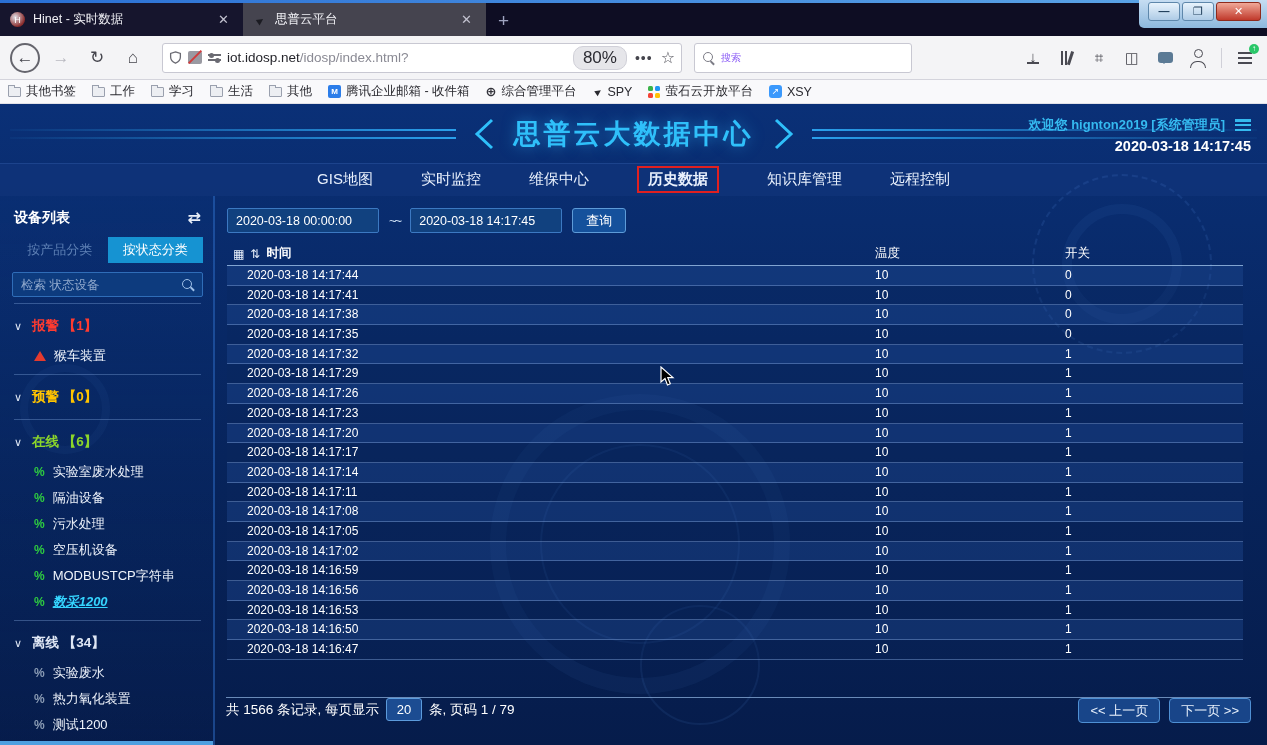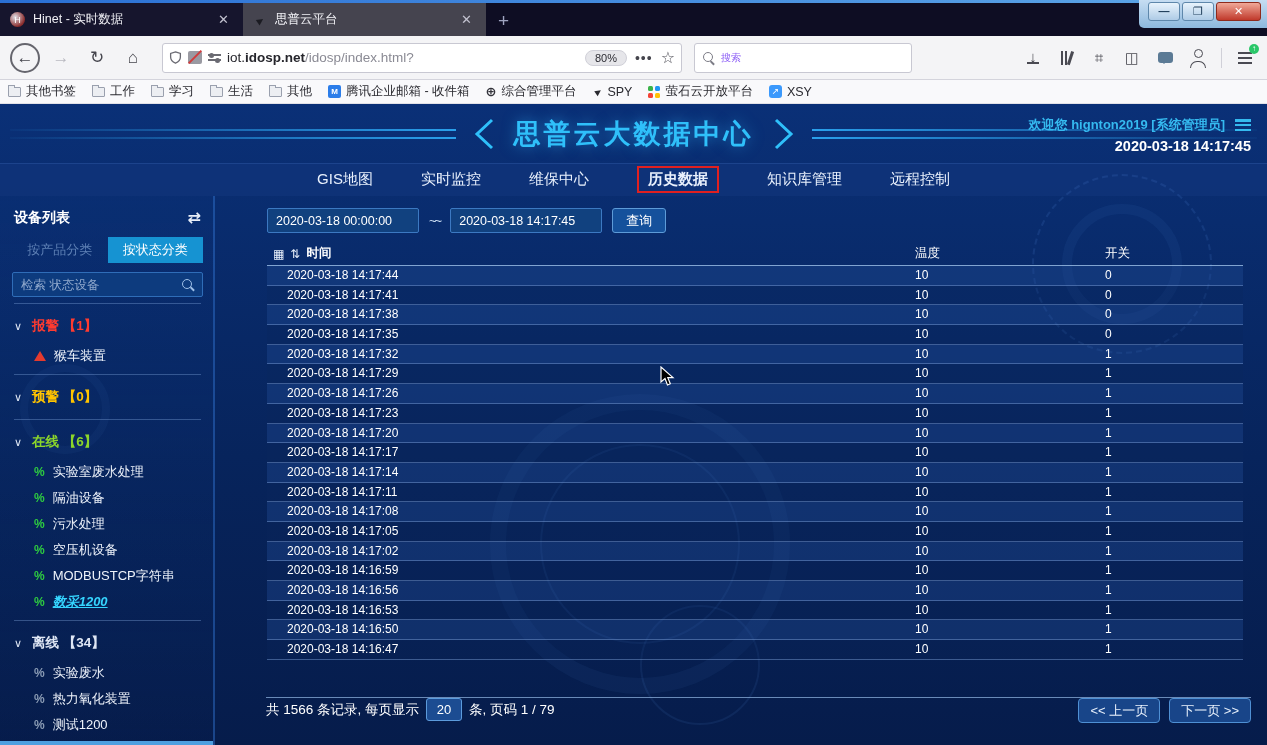--- a/index.html
+++ b/index.html
@@ -35,22 +35,22 @@
   .urlbar { width:520px; height:30px; background:#fff; border:1px solid #c8c8d2; border-radius:3px;
     display:flex; align-items:center; padding:0 6px; gap:6px; margin-left:8px; }
   .shield { width:13px; height:15px; flex:none; }
   .plug { position:relative; width:14px; height:13px; background:#9a9aa2; border-radius:2px; flex:none; }
   .plug::after { content:''; position:absolute; left:-2px; top:5px; width:18px; height:2px; background:#d23b3b; transform:rotate(-45deg); }
   .perm { width:13px; flex:none; }
   .perm i { display:block; height:2px; background:#6a6a72; margin:3px 0; position:relative; }
   .perm i::after { content:''; position:absolute; top:-1.5px; width:5px; height:5px; border-radius:50%; background:#6a6a72; }
   .perm i:nth-child(1)::after { left:1px; } .perm i:nth-child(2)::after { right:1px; }
   .urltext { flex:1; font-size:13.5px; color:#26262c; white-space:nowrap; overflow:hidden; }
-  .urltext .dom { font-weight:bold; } .urltext .path { color:#8a8a94; }
-  .zoombadge { background:#e6e6ea; border:1px solid #d0d0d8; border-radius:10px; font-size:11px; color:#2c2c33; padding:1px 9px; }
+  .urltext .dom { font-weight:normal; } .urltext .path { color:#8a8a94; }
+  .zoombadge { background:#e6e6ea; border:1px solid #d0d0d8; border-radius:10px; font-size:17px; color:#2c2c33; padding:1px 9px; }
   .ellip { color:#45454d; font-size:14px; letter-spacing:1px; padding:0 2px; }
   .star { color:#55555d; font-size:16px; }
   .searchbox { width:218px; height:30px; background:#fff; border:1px solid #c8c8d2; border-radius:3px;
     display:flex; align-items:center; padding:0 8px; gap:7px; margin-left:6px; }
   .mag { position:relative; width:11px; height:11px; flex:none; }
   .mag::before { content:''; position:absolute; width:8px; height:8px; border:1.5px solid #7c7c86; border-radius:50%; }
   .mag::after { content:''; position:absolute; width:5px; height:1.5px; background:#7c7c86; transform:rotate(45deg); right:-1px; bottom:0; }
   .searchbox .ph { color:#8b5cf6; font-size:10px; }
   .tool-icons { display:flex; align-items:center; gap:13px; margin-left:auto; padding-right:2px; }
   .ticon { color:#4a4a52; font-size:15px; display:flex; align-items:center; justify-content:center; width:20px; height:20px; }
@@ -140,21 +140,21 @@
   .tree-group .caret { color:#dfe7f5; font-size:11px; font-weight:normal; }
   .tree-group.alarm { color:#ff3b30; } .tree-group.warn { color:#ffc400; }
   .tree-group.online { color:#8cd62a; } .tree-group.offline { color:#dfe7f5; }
   .tree-item { display:flex; align-items:center; gap:8px; padding:4px 2px 4px 22px; color:#eef3fb; font-size:13px; }
   .ico-link { color:#2ecc40; font-size:12px; font-weight:bold; }
   .ico-link-off { color:#8b9cb5; font-size:12px; font-weight:bold; }
   .ico-warning { width:0; height:0; border-left:6px solid transparent; border-right:6px solid transparent; border-bottom:10px solid #e33a2e; }
   .tree-item.selected .lbl { color:#35d5ff; font-style:italic; text-decoration:underline; font-weight:bold; }
 
   
-  .main { position:relative; flex:1; padding:12px 24px 0 12px;margin-left:40px; }
+  .main { position:relative; flex:1; padding:12px 24px 0 12px; }
   .filter-row { display:flex; align-items:center; gap:10px; }
   .dt-input { width:152px; height:25px; background:#11417f; border:1px solid #3c79c2; border-radius:2px;
     color:#fff; font-size:12.5px; padding:0 8px; font-family:inherit; }
   .tilde { color:#cfe0f5; font-size:13px; letter-spacing:-2px; }
   .query-btn { height:25px; padding:0 13px; background:#15519c; border:1px solid #5d9bd8; border-radius:3px;
     color:#fff; font-size:13px; font-family:inherit; }
   .thead { display:flex; align-items:center; height:24px; margin-top:9px;
     border-bottom:1px solid rgba(160,195,235,.8); color:#fff; font-size:12.5px; font-weight:bold; }
   .h-time { width:648px; display:flex; align-items:center; gap:6px; padding-left:6px; }
   .h-temp { width:190px; font-weight:normal; } .h-sw { flex:1; font-weight:normal; }

